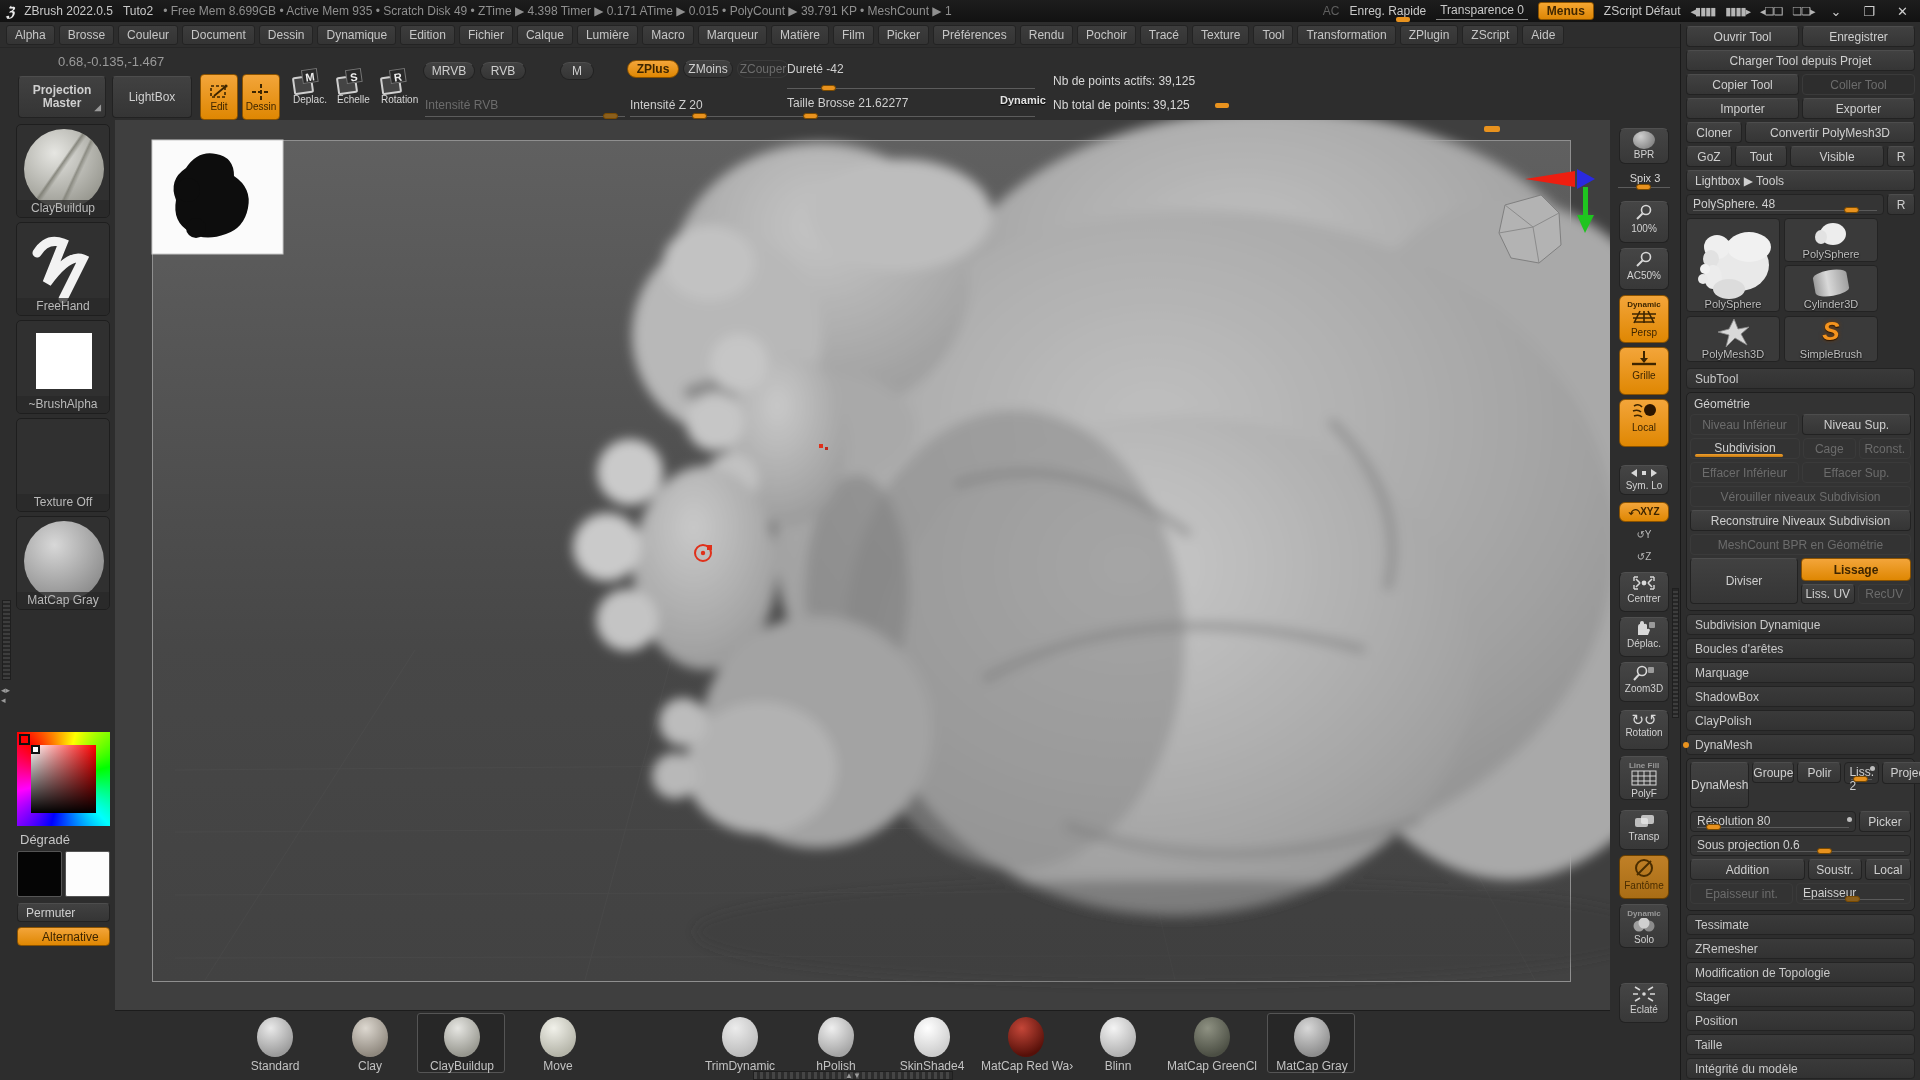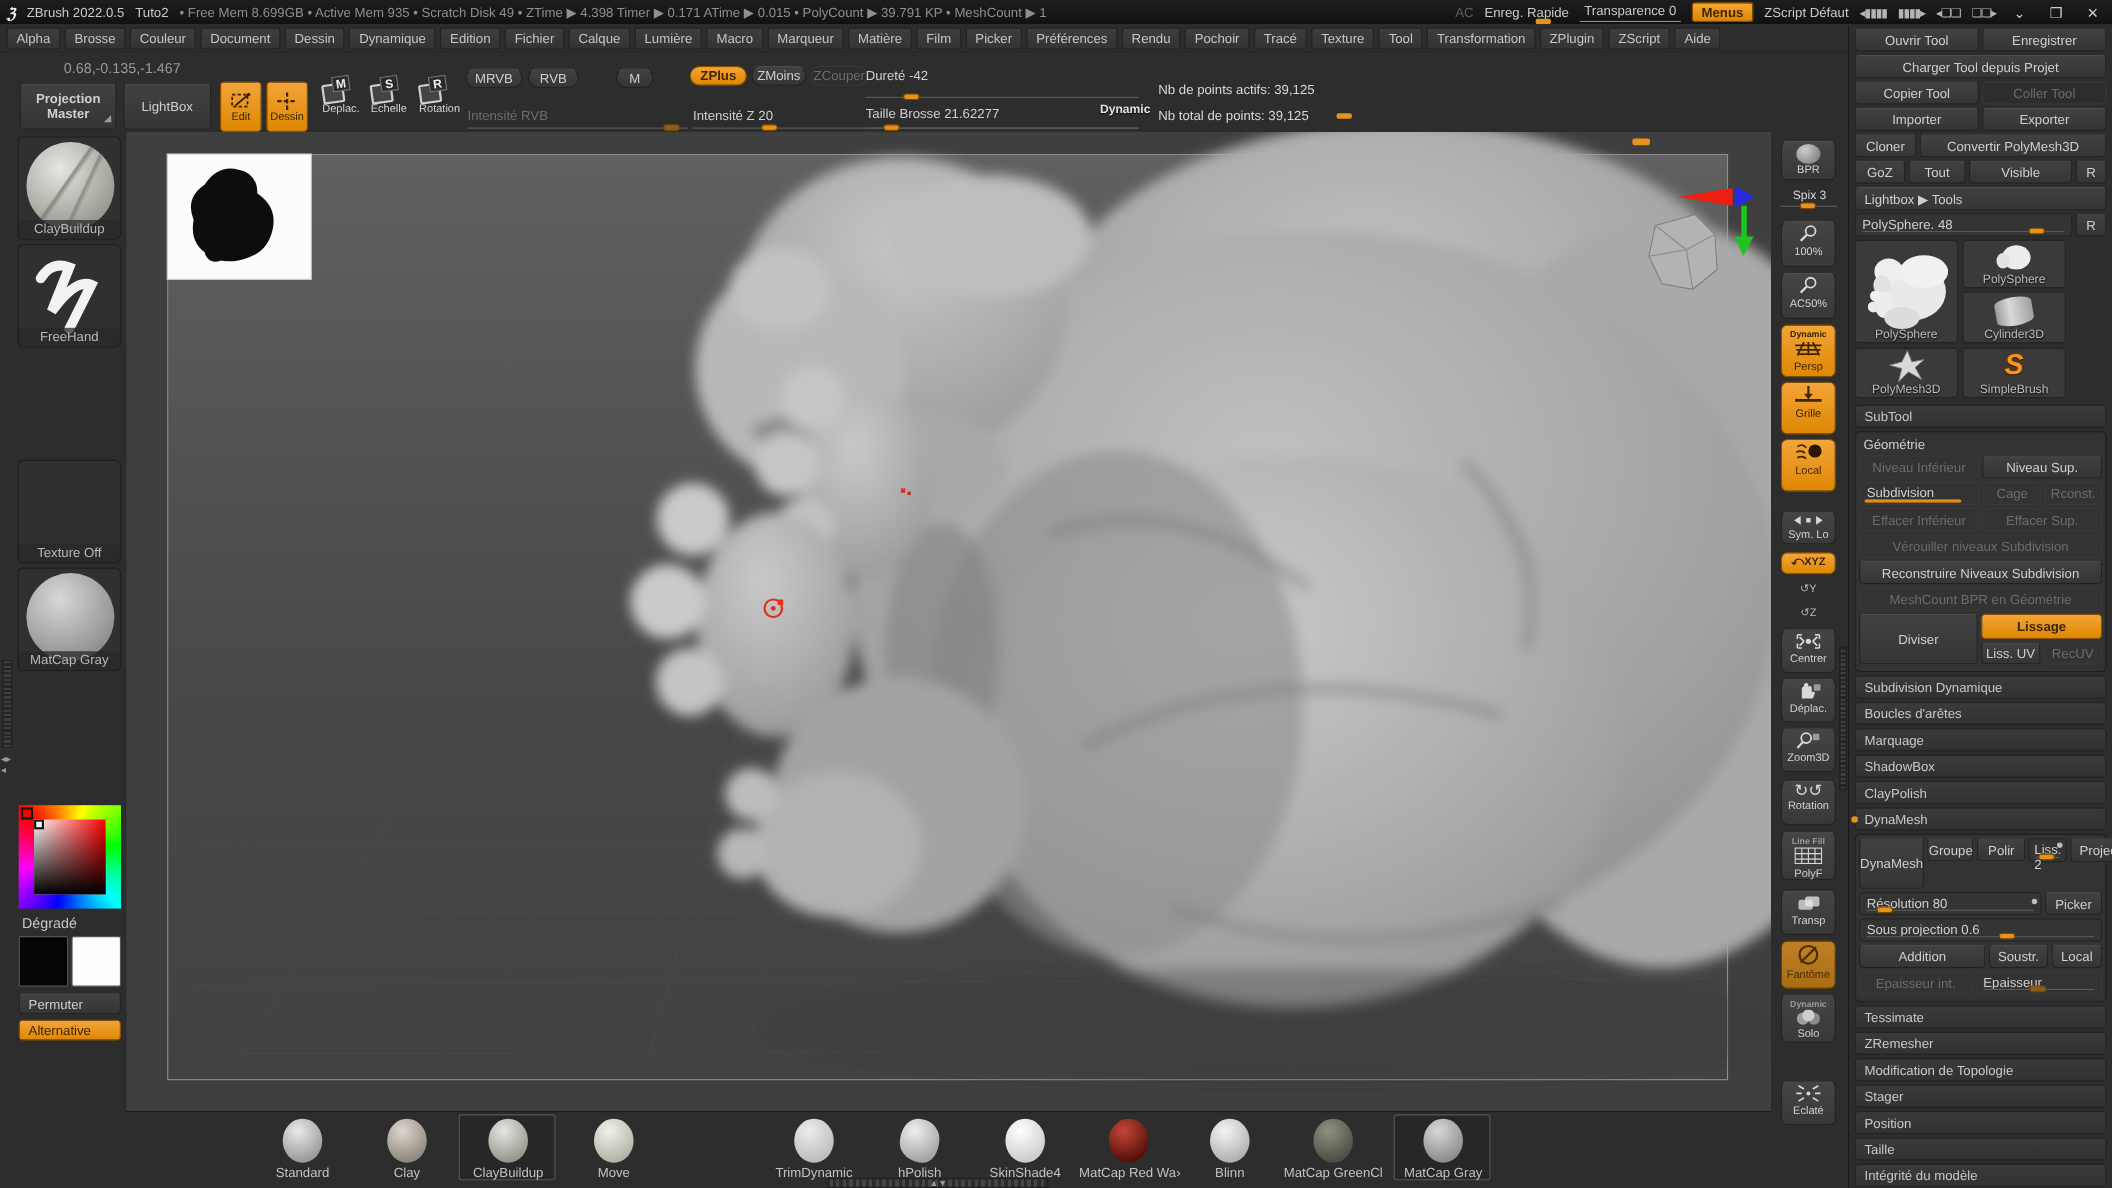--- a/index.html
+++ b/index.html
@@ -259,38 +259,42 @@
     <div class="sphere-big" style="--c1: #e6e6e2; --c2: #97978f;"></div>
     <div class="claystreak"></div>
     <div class="tlabel">ClayBuildup</div>
   </div>
   <div class="thumb" style="top:102px;">
     <svg width="92" height="92" viewBox="0 0 92 92">
       <path d="M20 30 Q30 14 46 20 L30 60 Q52 30 66 36 L46 76" fill="none" stroke="#f2f2f2" stroke-width="9" stroke-linecap="round"></path>
     </svg>
     <div class="tlabel">FreeHand</div>
   </div>
+  <div class="thumb" style="top:200px;">
+    <div class="alpha-square"></div>
+    <div class="tlabel">~BrushAlpha</div>
+  </div>
   <div class="thumb" style="top:298px;">
     <div class="tlabel">Texture Off</div>
   </div>
   <div class="thumb" style="top:396px;">
     <div class="sphere-big" style="--c1: #d8d8d8; --c2: #8d8d8d;"></div>
     <div class="tlabel">MatCap Gray</div>
   </div>
 
   <div class="picker-ring">
     <div class="picker-sq"></div>
     <div class="pick-marker" style="left:2px; top:2px; border-color:#111; background:#f00;"></div>
     <div class="pick-marker" style="left:14px; top:13px; width:9px; height:9px;"></div>
   </div>
   <div class="lbl" style="left:20px; top:830px; font-size:13px; color:#c6c6c6; position:absolute; top:712px;">Dégradé</div>
   <div class="swatch" style="left:17px; top:731px; background:#050505;"></div>
   <div class="swatch" style="left:65px; top:731px; background:#fdfdfd;"></div>
   <div class="btn abs" style="left:17px; top:783px; width:93px; height:19px; justify-content:flex-start; padding-left:8px;">Permuter</div>
-  <div class="btn orange abs" style="left:17px; top:807px; width:93px; height:19px; justify-content:flex-start; padding-left:8px; font-weight:normal;">Alternative</div>
+  <div class="btn orange abs" style="left:17px; top:807px; width:93px; height:19px; justify-content:flex-start; padding-left:24px; font-weight:normal;">Alternative</div>
 
   <div class="side-scroll"></div>
   <div class="side-arrows">◂▸<br>◂</div>
 </div>
 
 <div class="canvas">
   <div class="doc"></div>
 
   <svg width="1495" height="890" viewBox="0 0 1495 890" style="position:absolute; left:0; top:0;">
     <defs>
@@ -601,21 +605,21 @@
 
   <div class="sect">SubTool</div>
 
   <div class="gbox">
     <div class="gb-title">Géométrie</div>
     <div class="prow">
       <div class="btn pbtn dis" style="background:none; border-color:#3a3a3a;">Niveau Inférieur</div>
       <div class="btn pbtn">Niveau Sup.</div>
     </div>
     <div class="prow">
-      <div class="pslider dis" style="width:110px; background:none; border-color:#3a3a3a;">
+      <div class="pslider dis" style="width:110px; background:none; border-color:#3a3a3a;text-align:center;">
         <span>Subdivision</span>
         <div class="orange-underbar"></div>
       </div>
       <div class="btn pbtn dis" style="background:none; border-color:#3a3a3a;">Cage</div>
       <div class="btn pbtn dis" style="background:none; border-color:#3a3a3a;">Rconst.</div>
     </div>
     <div class="prow">
       <div class="btn pbtn dis" style="background:none; border-color:#3a3a3a;">Effacer Inférieur</div>
       <div class="btn pbtn dis" style="background:none; border-color:#3a3a3a;">Effacer Sup.</div>
     </div>

